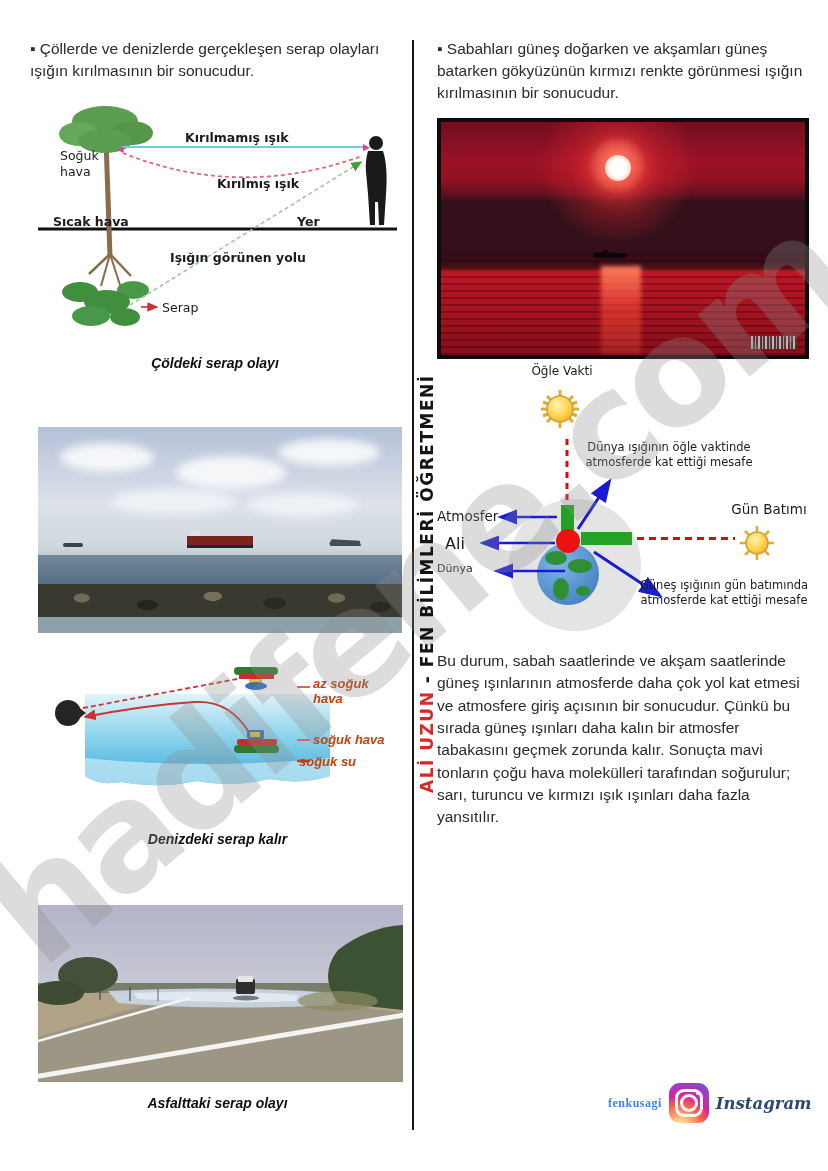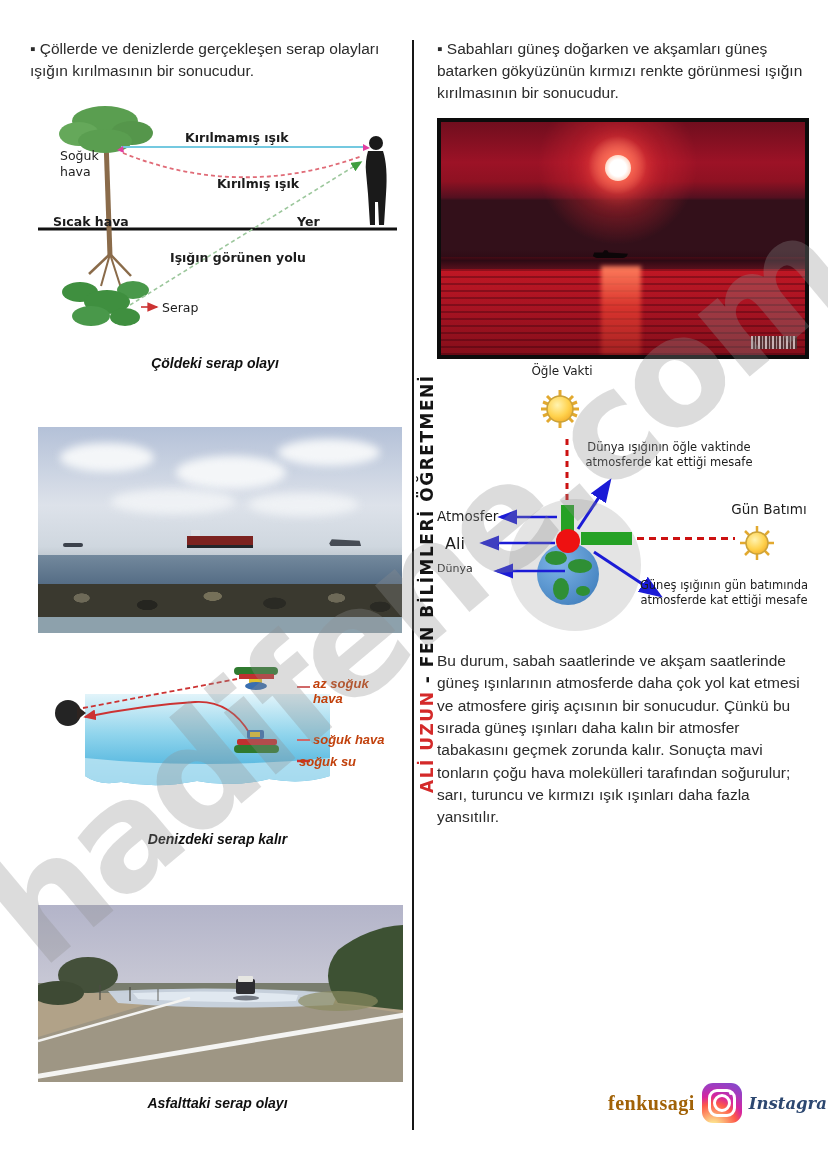--- a/index.html
+++ b/index.html
@@ -96,21 +96,21 @@
   #lbl-ogle{left:58px;top:2px;width:134px;text-align:center;font-size:12px;}
   #lbl-gunbatimi{left:288px;top:139px;width:88px;text-align:center;font-size:13.5px;}
   #lbl-atmosfer{left:0px;top:146px;font-size:13.5px;}
   #lbl-ali{left:8px;top:172px;font-size:16px;}
   #lbl-dunya{left:0px;top:200px;font-size:11px;}
   #note-noon{left:146px;top:78px;width:172px;}
   #note-sunset{left:200px;top:216px;width:174px;}
 
   
   #footer-badge{left:608px;top:1083px;display:flex;align-items:center;gap:7px;z-index:6;}
-  #footer-handle{font-family:"Liberation Serif",serif;font-weight:bold;font-size:20px;color:#a16207;letter-spacing:.5px;}
+  #footer-handle{font-family:"Liberation Serif",serif;font-weight:bold;font-size:12px;color:#3b82f6;letter-spacing:.5px;}
   #ig-icon{width:40px;height:40px;border-radius:11px;position:relative;
     background:radial-gradient(circle at 28% 112%,#fdf497 0%,#fdf497 5%,#fd5949 45%,#d6249f 60%,#a23bbf 78%,#8a46c9 90%);}
   #ig-icon .frame{position:absolute;inset:6px;border:3px solid #fff;border-radius:9px;}
   #ig-icon .lens{position:absolute;left:50%;top:50%;width:12px;height:12px;margin:-9px 0 0 -9px;border:3px solid #fff;border-radius:50%;}
   #ig-icon .dot{position:absolute;right:9px;top:8px;width:4px;height:4px;border-radius:50%;background:#fff;}
   #footer-platform{font-family:"DejaVu Serif",serif;font-style:italic;font-weight:bold;font-size:16.5px;color:#2c4770;}
 </style>
 </head>
 <body>
 

